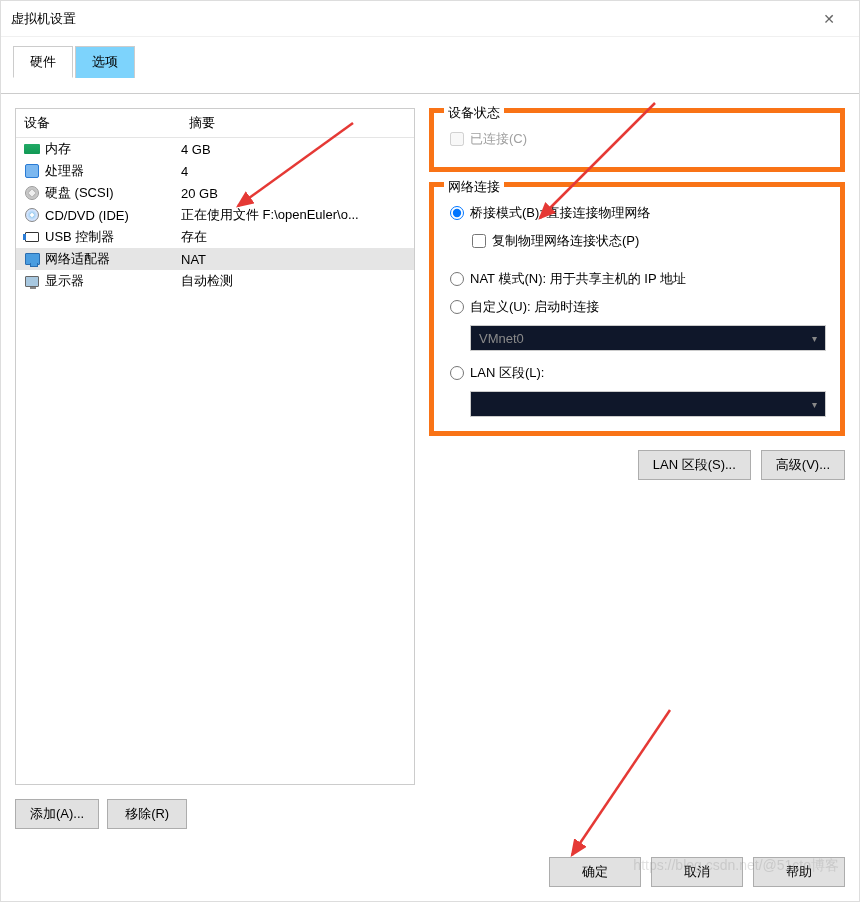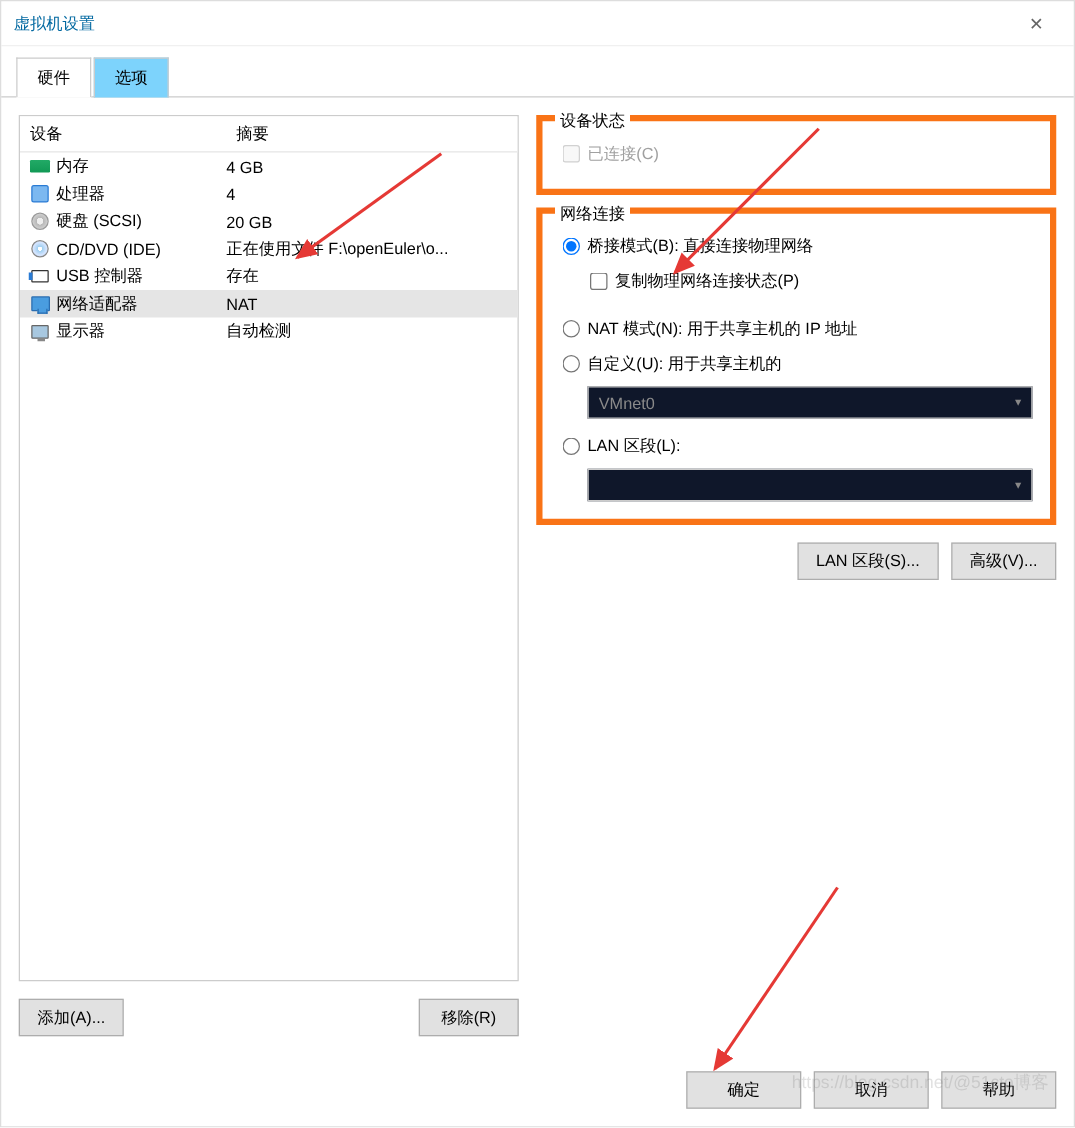--- a/index.html
+++ b/index.html
@@ -23,34 +23,34 @@
     .titlebar {
       height: 36px;
       display: flex;
       align-items: center;
       padding: 0 10px;
       border-bottom: 1px solid #f0f0f0;
     }
     .titlebar-title {
       flex: 1;
       font-size: 13px;
-      color: #0369a1;
+      color: #000000;
     }
     .close-btn {
       width: 40px;
       height: 100%;
       display: flex;
       align-items: center;
       justify-content: center;
       color: #666;
       font-size: 14px;
     }
     .tabs {
       display: flex;
-      padding: 8px 12px 0 12px;
+      padding: 8px 12px 16px 12px;
       border-bottom: 1px solid #ccc;
     }
     .tab {
       padding: 6px 16px;
       border: 1px solid #ccc;
       border-bottom: none;
       background: #7dd3fc;
       margin-right: 2px;
       position: relative;
       top: 1px;
@@ -116,21 +116,21 @@
     .device-row .dev-summary {
       flex: 1;
       font-size: 13px;
       overflow: hidden;
       white-space: nowrap;
       text-overflow: ellipsis;
       padding-right: 6px;
     }
     .left-buttons {
       display: flex;
-      justify-content: space-between;
+      justify-content: flex-start;
       gap: 8px;
       margin-top: 14px;
     }
     .btn {
       padding: 5px 14px;
       background: #e1e1e1;
       border: 1px solid #adadad;
       font-size: 13px;
       cursor: pointer;
       min-width: 80px;
@@ -324,21 +324,21 @@
         </label>
 
         <label class="radio-line" style="margin-top:10px">
           <input type="radio" name="net" style="">
           <span>NAT 模式(N): 用于共享主机的 IP 地址</span>
         </label>
 
 
         <label class="radio-line">
           <input type="radio" name="net" style="">
-          <span>自定义(U): 用于共享主机的</span>
+          <span>自定义(U): 启动时连接</span>
         </label>
         <div class="indent">
           <div class="select-box">
             <span>VMnet0</span>
             <span class="chev">▾</span>
           </div>
         </div>
 
         <label class="radio-line" style="margin-top:8px">
           <input type="radio" name="net" style="">

